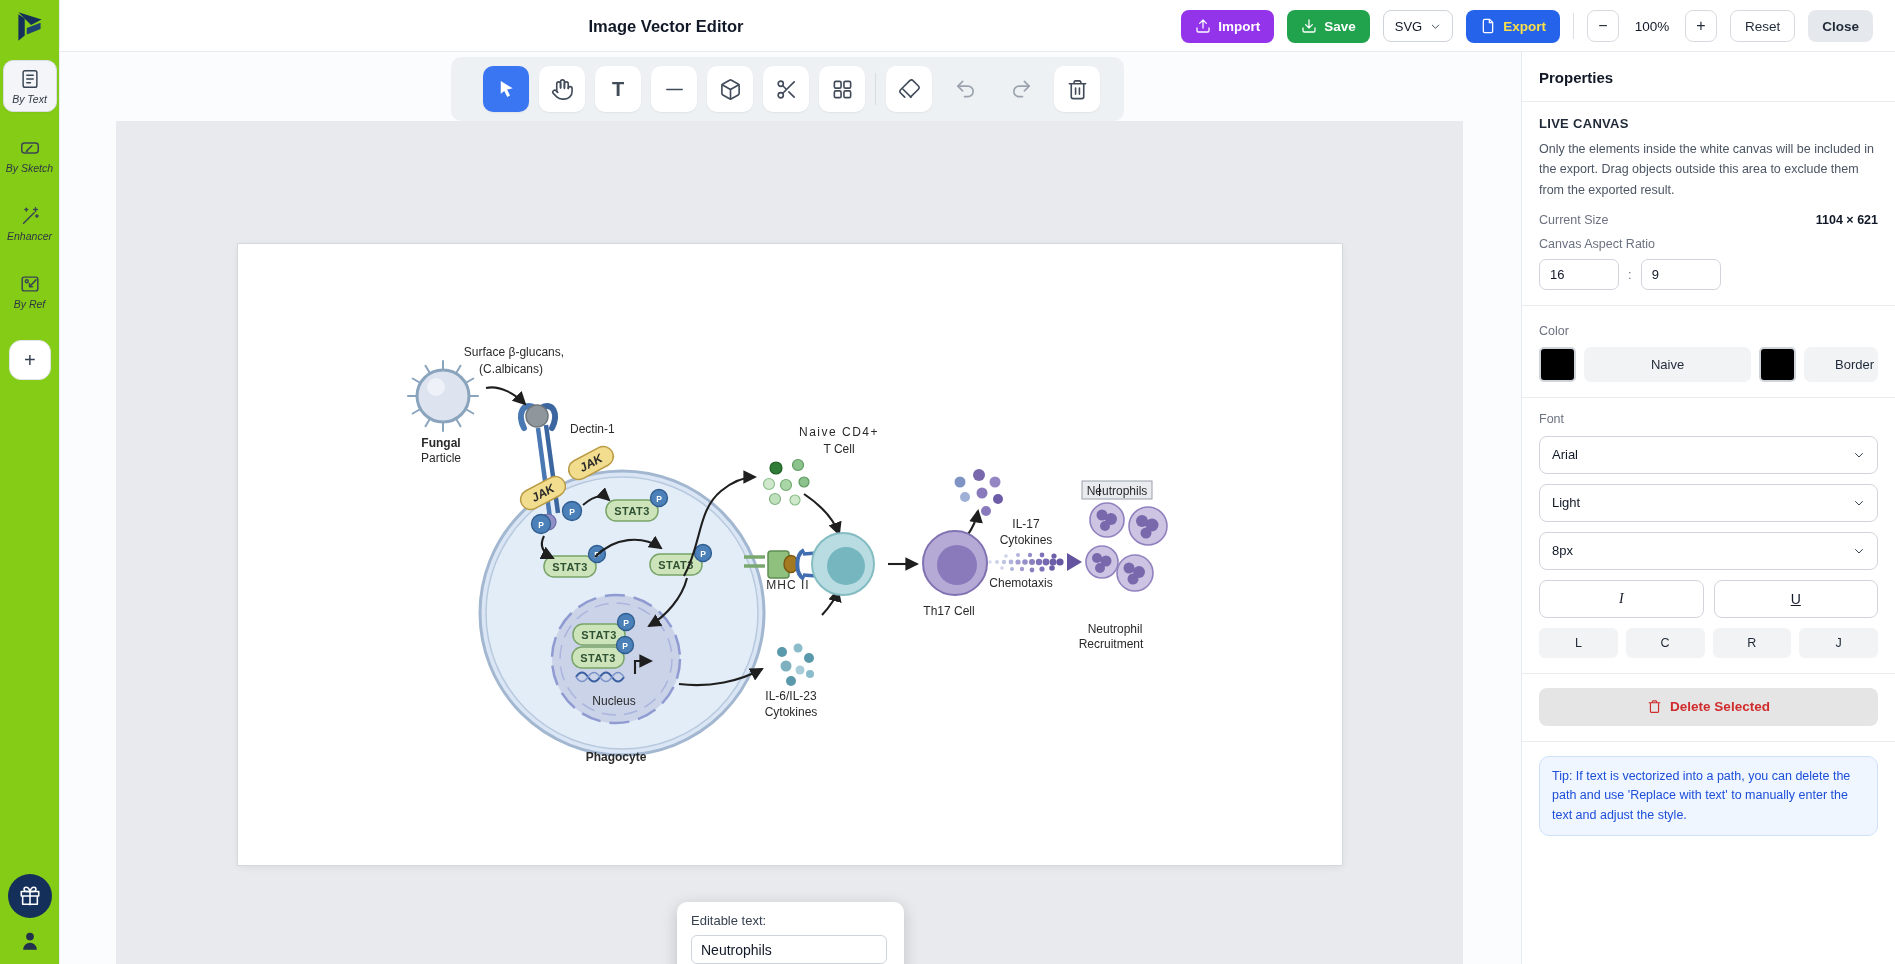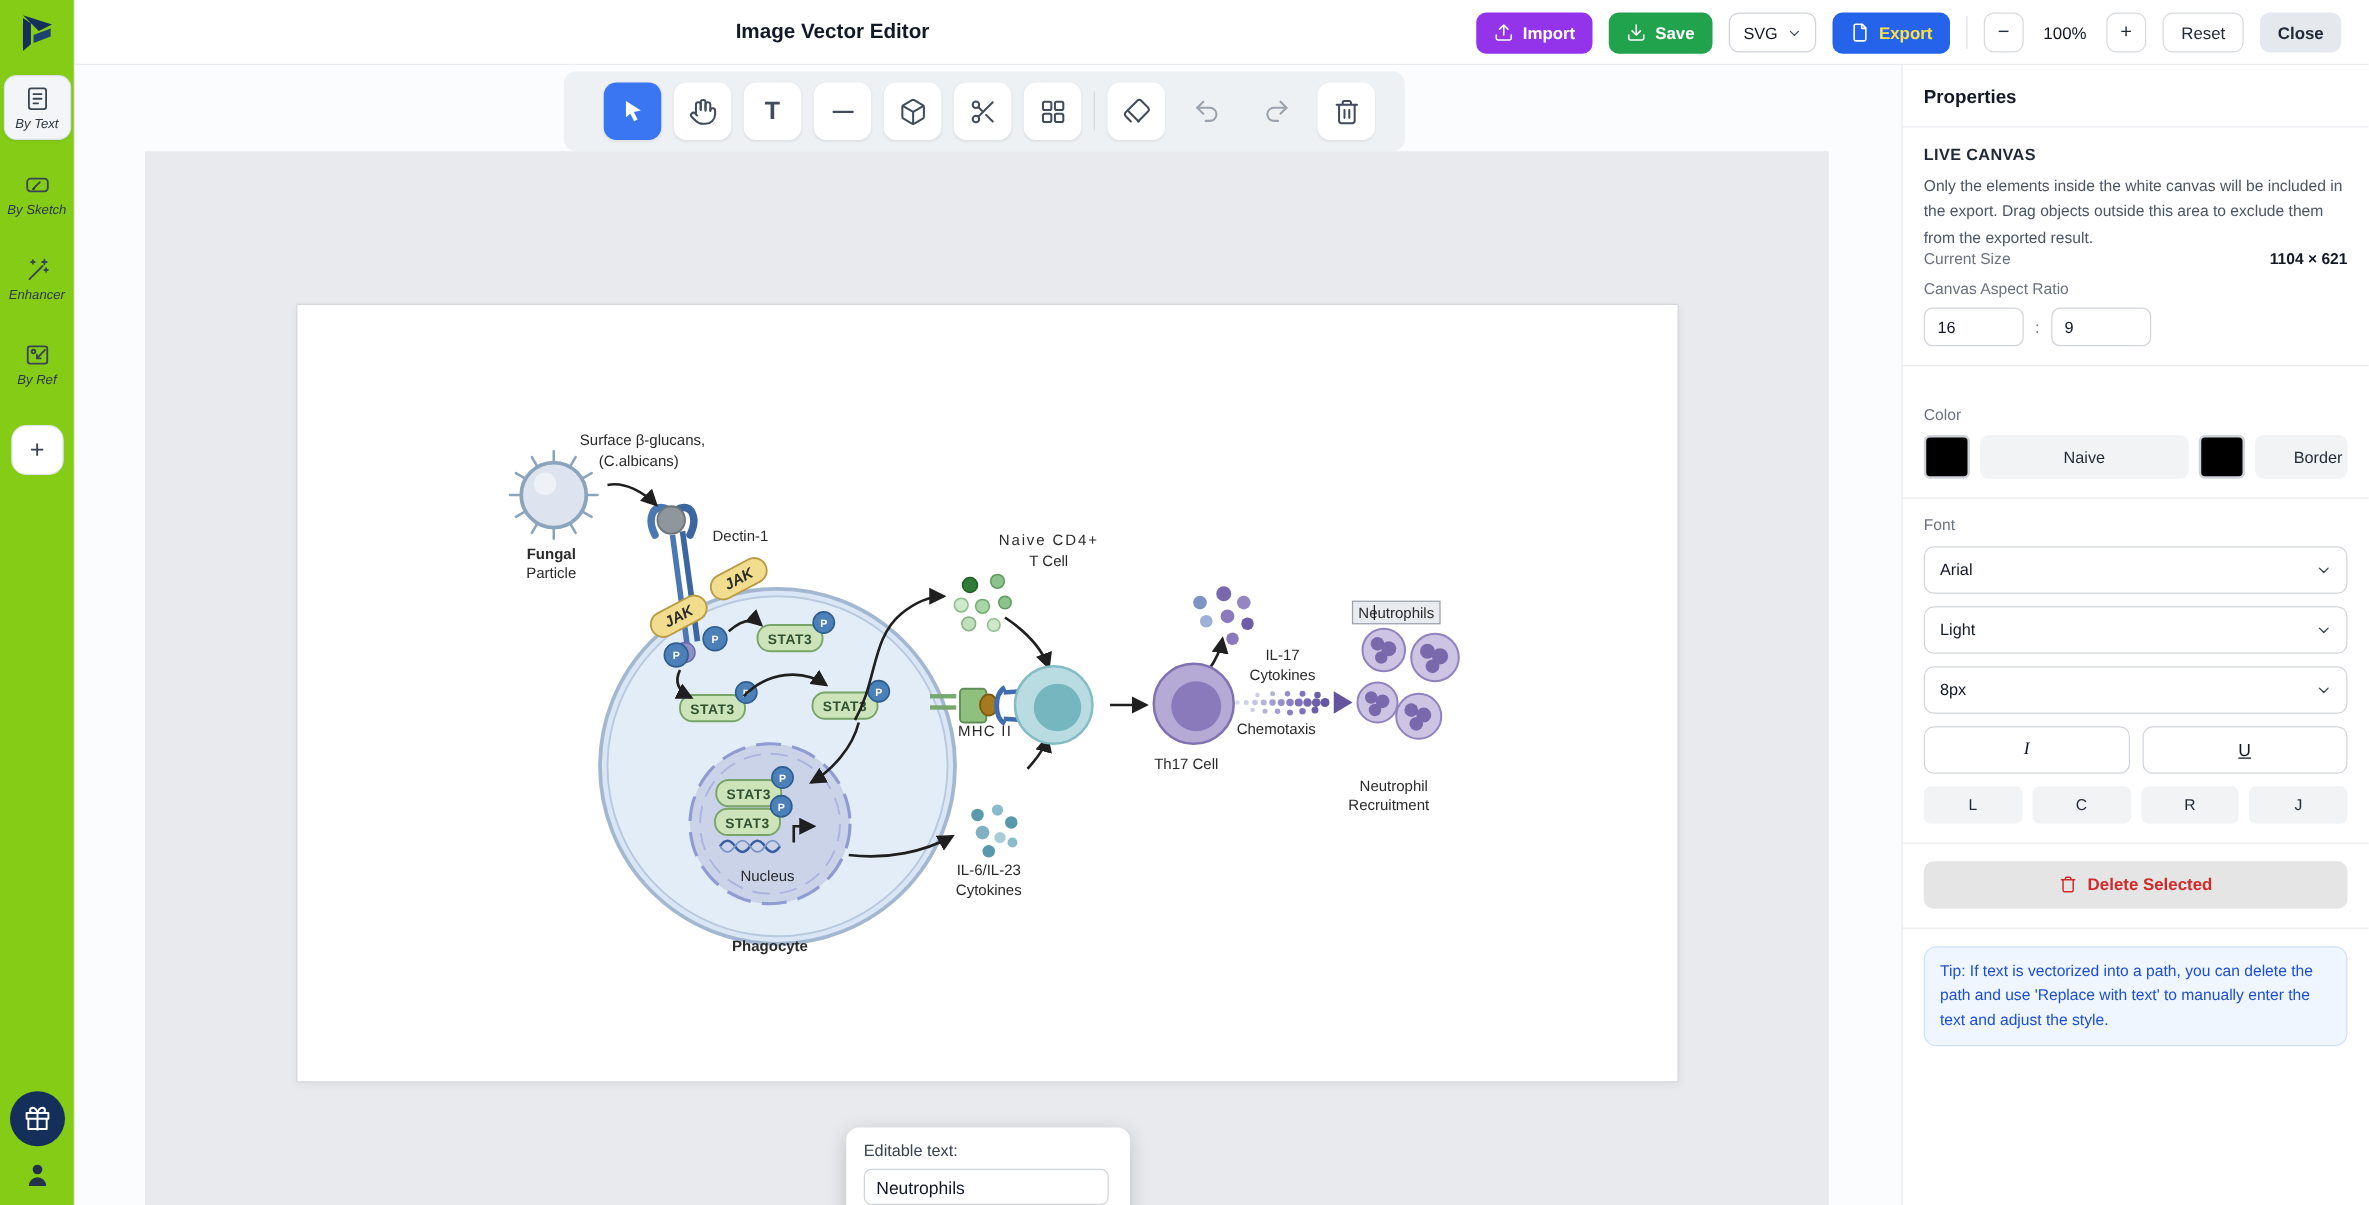--- a/index.html
+++ b/index.html
@@ -54,21 +54,21 @@
   .popup .plbl { font-size:13px; color:#374151; margin-bottom:7px; }
   .popup input { width:196px; height:29px; border:1px solid #cfd4da; border-radius:6px; padding:0 9px; font-size:14px; color:#111827; font-family:"Liberation Sans",sans-serif; }
 
   
   .panel { position:absolute; right:0; top:52px; width:374px; height:912px; background:#fff; border-left:1px solid #e7eaee; z-index:4; }
   .pdiv { border:none; border-top:1px solid #e9ecef; }
   .p-head { padding:17px 17px 15px; font-size:15px; font-weight:bold; color:#111827; }
   .p-sec { padding:14px 17px 15px; }
   .sec-h { font-size:13px; font-weight:bold; color:#1f2937; letter-spacing:.3px; }
   .sec-p { margin-top:8px; font-size:12.5px; line-height:1.62; color:#4b5563; }
-  .kv { display:flex; justify-content:space-between; align-items:center; }
+  .kv { display:flex; justify-content:space-between; align-items:center; margin-top:13px; }
   .kv .k { font-size:12.5px; color:#6b7280; }
   .kv .v { font-size:12.5px; font-weight:bold; color:#111827; }
   .sub-lbl { font-size:12.5px; color:#6b7280; margin-top:10px; }
   .aspect-row { display:flex; align-items:center; gap:9px; margin-top:8px; }
   .aspect-row input { width:80px; height:31px; border:1px solid #d1d5db; border-radius:7px; padding:0 10px; font-size:13px; color:#111827; font-family:"Liberation Sans",sans-serif; }
   .aspect-row .colon { font-size:13px; color:#6b7280; }
   .color-row { display:flex; align-items:center; gap:8px; margin-top:9px; }
   .swatch { width:37px; height:35px; border-radius:5px; border:2px solid #cfd4da; flex:none; }
   .chip-btn { height:35px; background:#f1f3f5; border:none; border-radius:7px; font-size:13px; color:#1f2937; cursor:pointer; }
   .chip-fill { flex:1; }
@@ -527,21 +527,21 @@
       <div class="sub-lbl">Canvas Aspect Ratio</div>
       <div class="aspect-row">
         <input type="text" value="16" style="">
         <span class="colon">:</span>
         <input type="text" value="9" style="">
       </div>
     </div>
     <hr class="pdiv">
 
     <div class="p-sec">
-      <div class="sub-lbl" style="margin-top:18px">Color</div>
+      <div class="sub-lbl" style="margin-top:4px">Color</div>
       <div class="color-row">
         <div class="swatch" style="background:#000"></div>
         <button class="chip-btn chip-fill"><span>Naive</span></button>
         <div class="swatch" style="background:#000"></div>
         <button class="chip-btn chip-border"><span>Border</span></button>
       </div>
     </div>
     <hr class="pdiv">
 
     <div class="p-sec">

